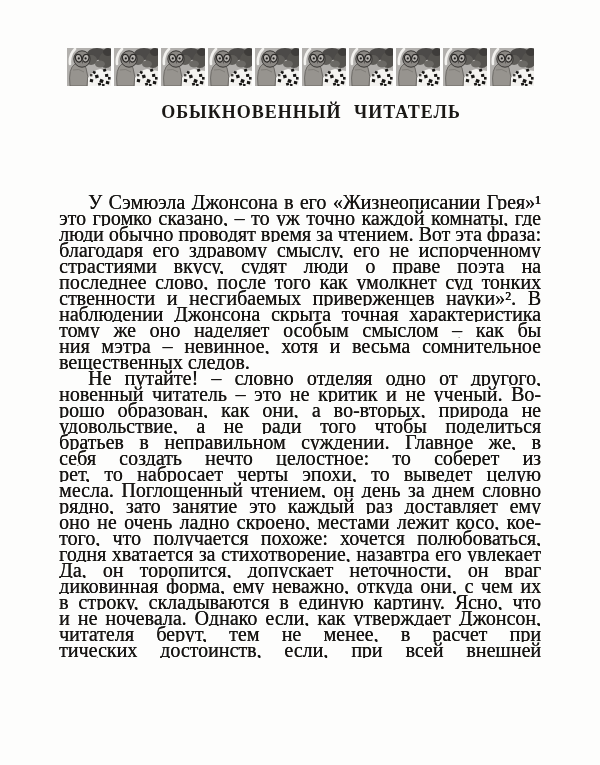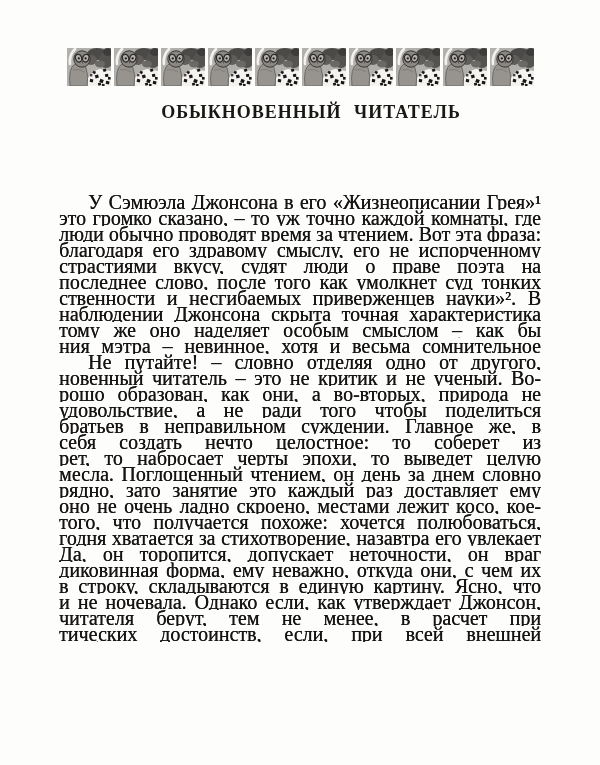--- a/index.html
+++ b/index.html
@@ -119,20 +119,21 @@
   <div class="line indent">У Сэмюэла Джонсона в его «Жизнеописании Грея»¹ есть фраза, достой-</div>
       <div class="line">это громко сказано, – то уж точно каждой комнаты, где тесно от книг и где</div>
       <div class="line">люди обычно проводят время за чтением. Вот эта фраза: «…мне доставля-</div>
       <div class="line">благодаря его здравому смыслу, его не испорченному литературными при-</div>
       <div class="line">страстиями вкусу, судят люди о праве поэта на поэтические лавры: за ним</div>
       <div class="line">последнее слово, после того как умолкнет суд тонких ценителей художе-</div>
       <div class="line">ственности и несгибаемых приверженцев науки»². В этом проницательном</div>
       <div class="line">наблюдении Джонсона скрыта точная характеристика природы читателя; к</div>
       <div class="line">тому же оно наделяет особым смыслом – как бы увлекает знаком благоволе-</div>
       <div class="line">ния мэтра – невинное, хотя и весьма сомнительное времяпрепровождение:</div>
+      <div class="line end">вещественных следов.</div>
       <div class="line indent">Не путайте! – словно отделяя одно от другого, уточняет Джонсон: обык-</div>
       <div class="line">новенный читатель – это не критик и не ученый. Во-первых, он не так хо-</div>
       <div class="line">рошо образован, как они, а во-вторых, природа не одарила его теми щедро-</div>
       <div class="line">удовольствие, а не ради того чтобы поделиться знаниями или уличить со-</div>
       <div class="line">братьев в неправильном суждении. Главное же, в отличие от критика и уче-</div>
       <div class="line">себя создать нечто целостное: то соберет из обрывочных впечатлений порт-</div>
       <div class="line">рет, то набросает черты эпохи, то выведет целую теорию писательского ре-</div>
       <div class="line">месла. Поглощенный чтением, он день за днем словно ткет полотно – пусть</div>
       <div class="line">рядно, зато занятие это каждый раз доставляет ему минутную радость от</div>
       <div class="line">оно не очень ладно скроено, местами лежит косо, кое-где просвечивает, как</div>

